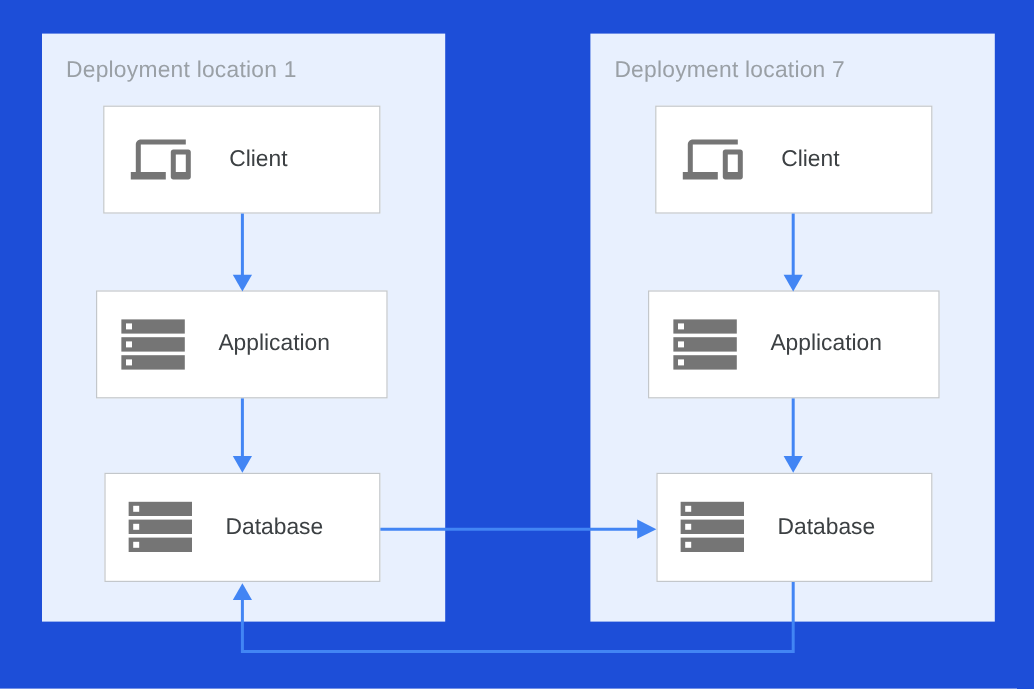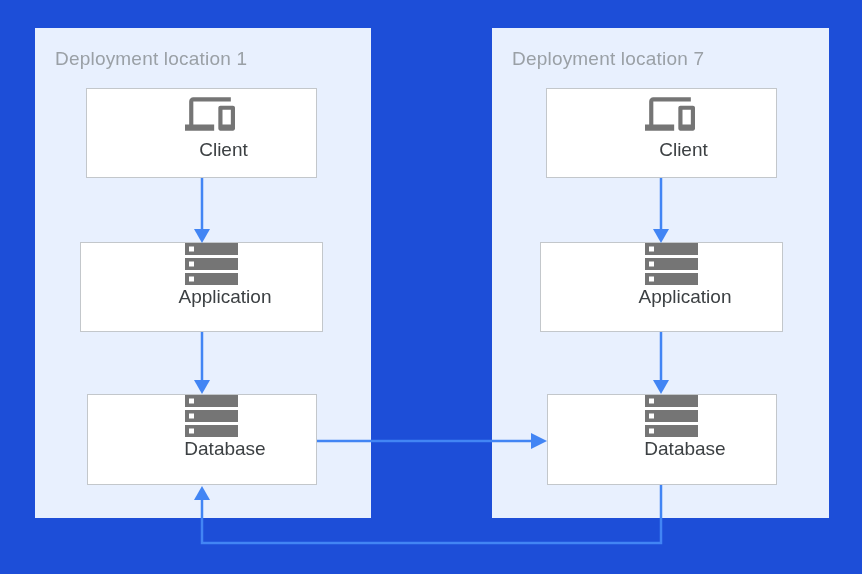--- a/index.html
+++ b/index.html
@@ -34,21 +34,20 @@
     white-space: nowrap;
   }
   .node {
     position: absolute;
     background: #ffffff;
     border: 1px solid #c3c7cb;
     box-sizing: border-box;
     display: flex;
     align-items: center;
     padding-left: 17px;
-    flex-direction: column;
   }
   .node .icon {
     display: flex;
     align-items: center;
     justify-content: center;
     flex: 0 0 auto;
   }
   .node-label {
     font-size: 19px;
     color: #3c4043;

